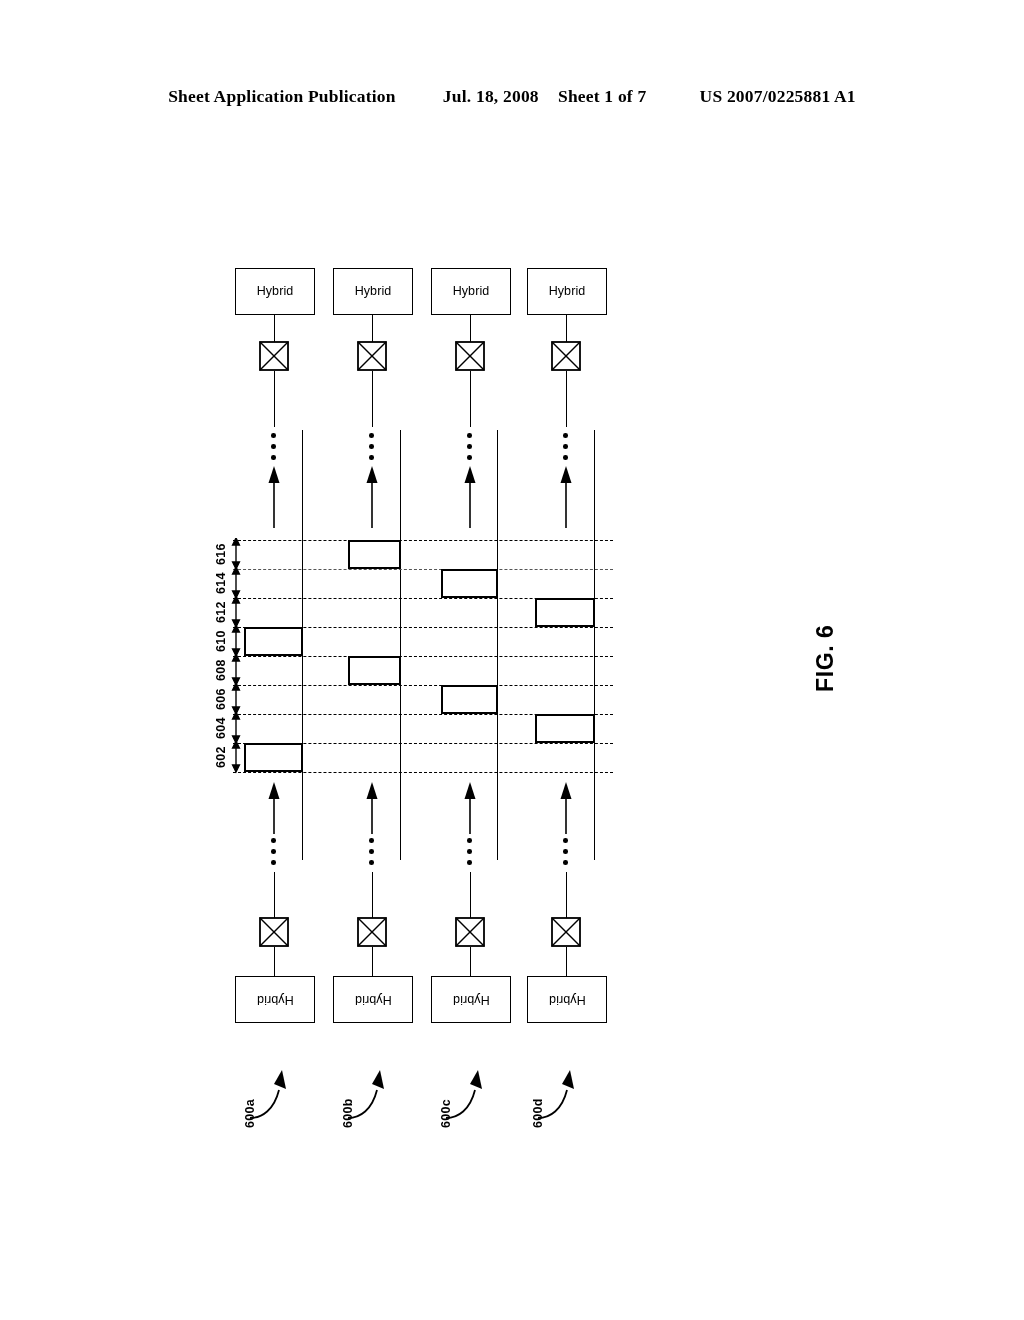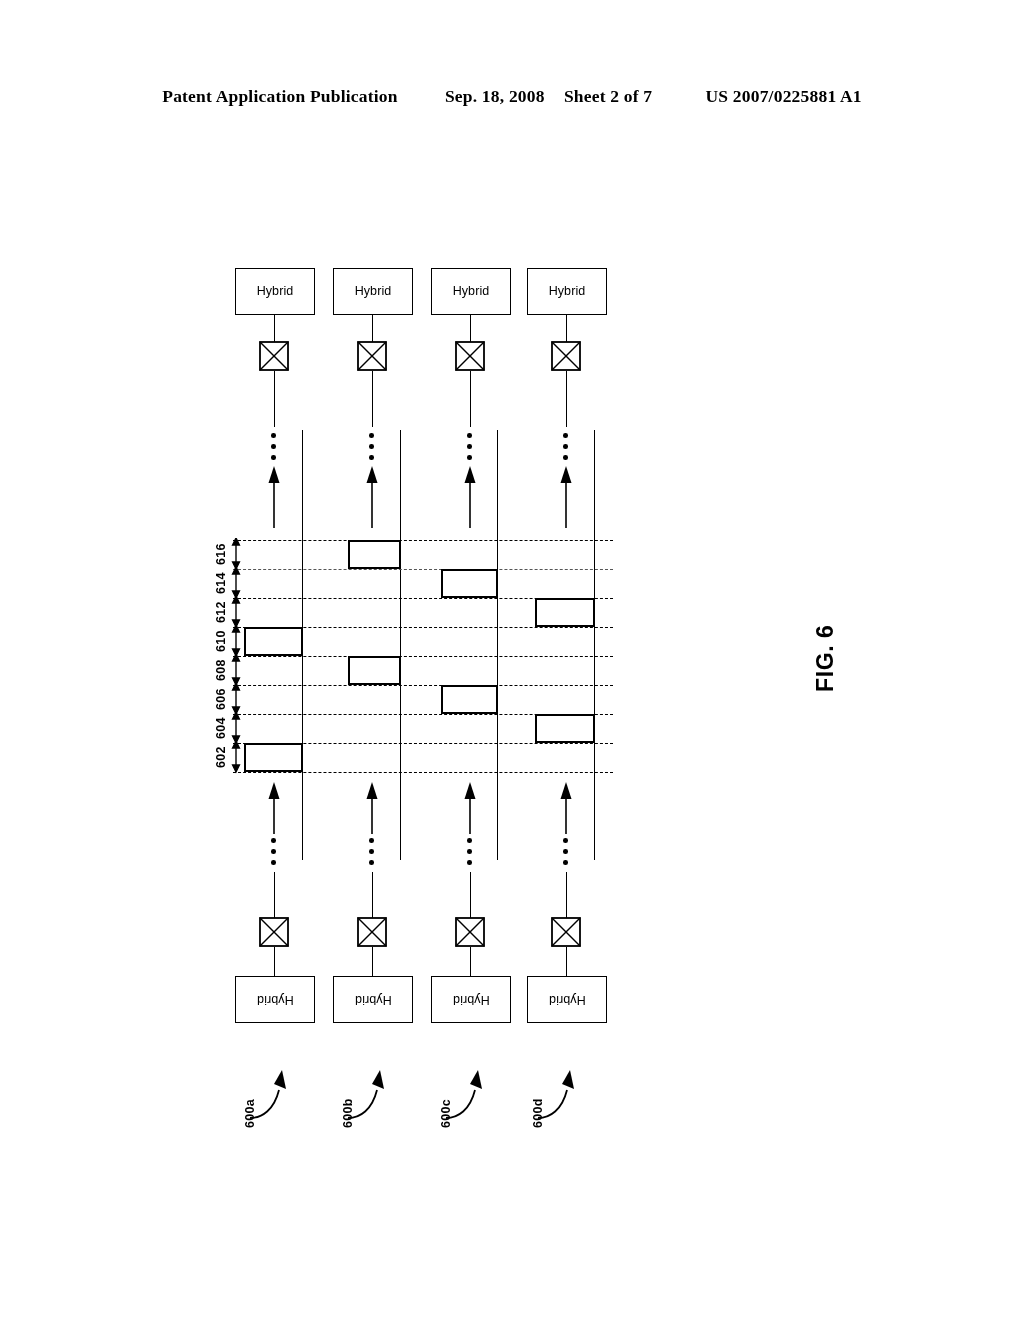--- a/index.html
+++ b/index.html
@@ -163,25 +163,25 @@
     letter-spacing: 0.6px;
     white-space: nowrap;
     transform-origin: 0 0;
     transform: rotate(-90deg);
   }
 </style>
 </head>
 <body>
 
 <div id="page-header">
-  <span class="seg">Patent Application Publication</span>
+  <span class="seg">Sheet Application Publication</span>
   <span class="gap-a"></span>
-  <span class="seg">Sep. 18, 2008</span>
+  <span class="seg">Jul. 18, 2008</span>
   <span class="gap-b"></span>
-  <span class="seg">Sheet 2 of 7</span>
+  <span class="seg">Sheet 1 of 7</span>
   <span class="gap-c"></span>
   <span class="seg">US 2007/0225881 A1</span>
 </div>
 
 <div id="figure">
 
   <div class="hybrid-box" style="left:235px; top:268px;">
     <span class="hybrid-label">Hybrid</span>
   </div>
   <div class="hybrid-box" style="left:333px; top:268px;">

